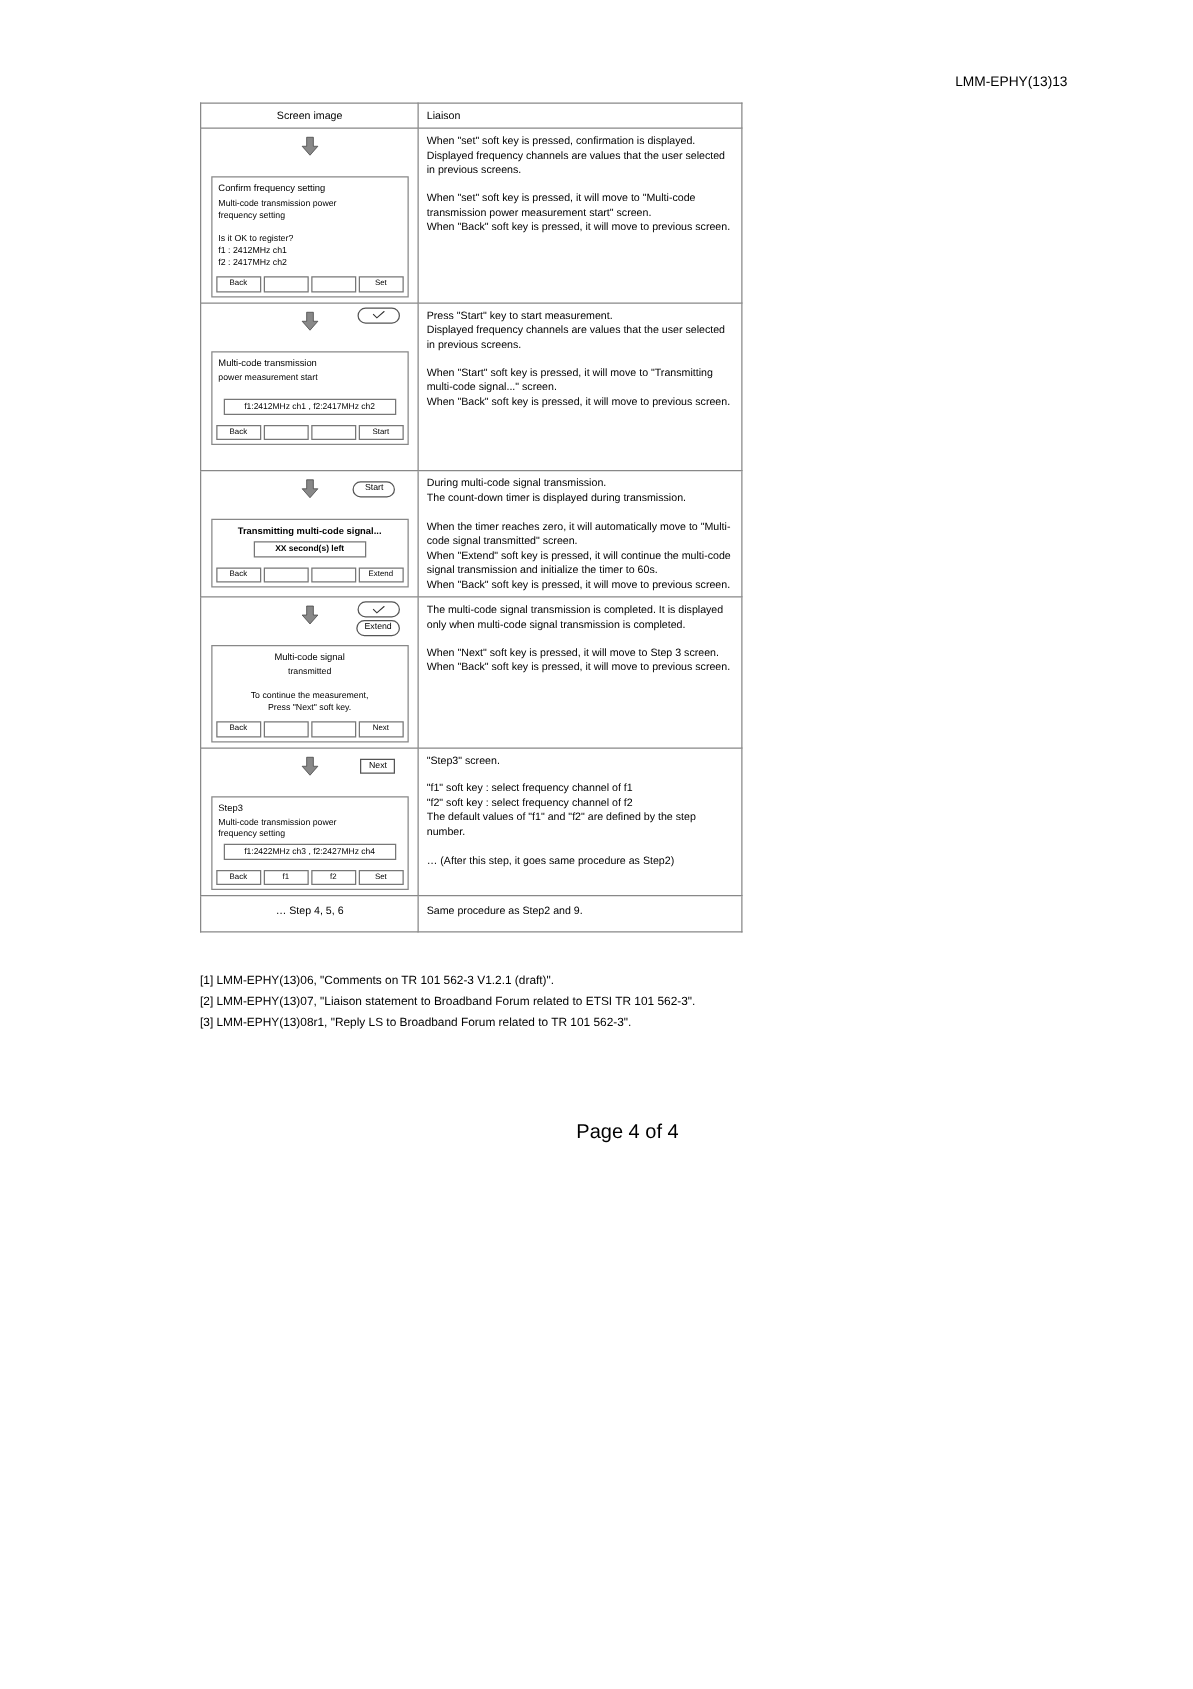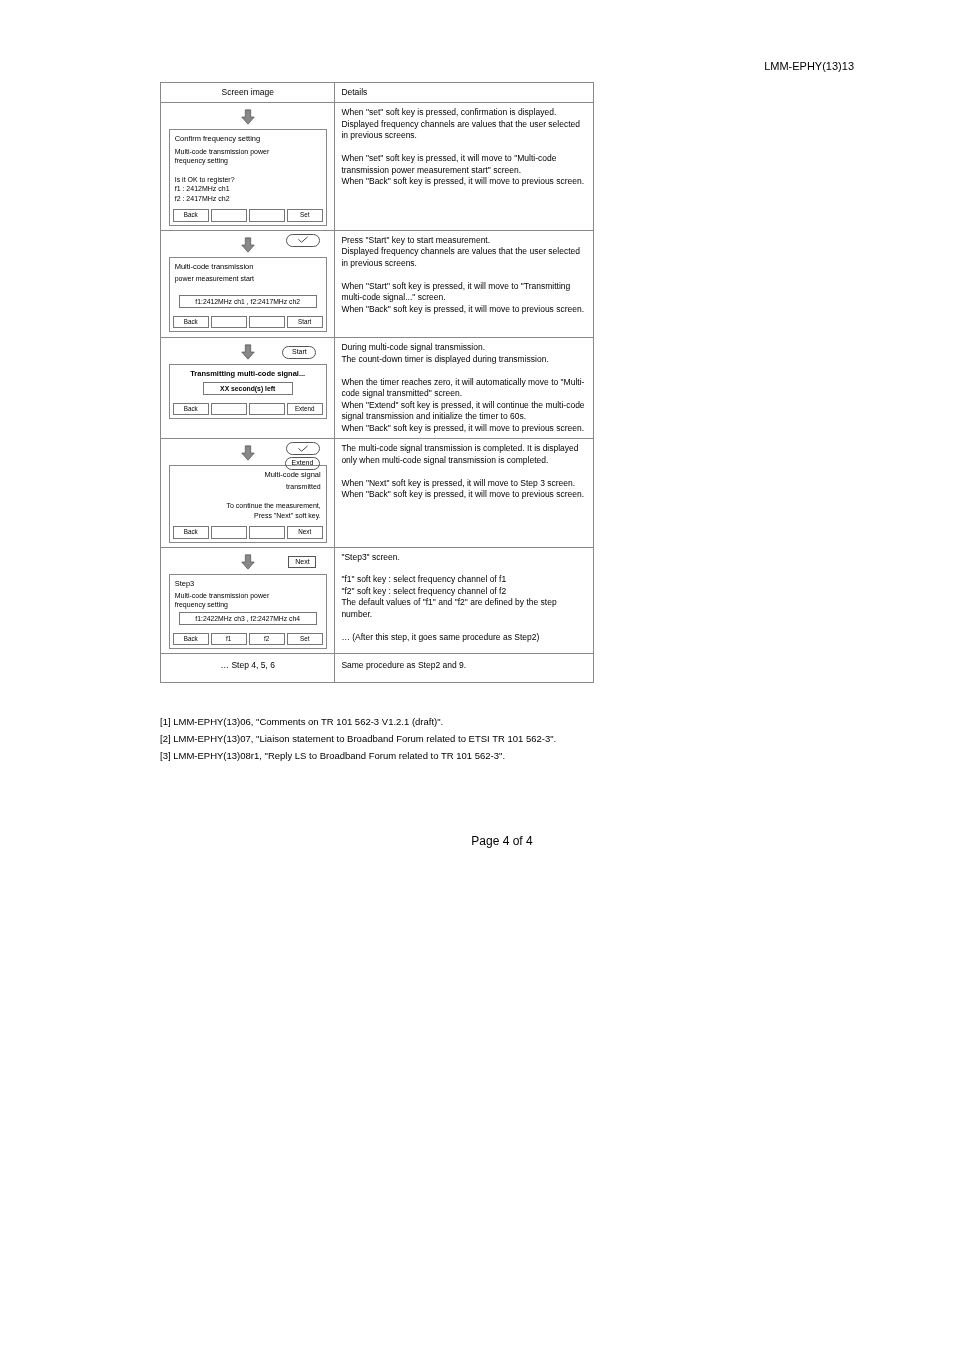--- a/index.html
+++ b/index.html
@@ -10,47 +10,47 @@
   .main-table td { border: 1px solid #888; vertical-align: top; padding: 4px 6px; font-size: 8.5px; line-height: 1.35; }
   .col-left { width: 178px; text-align: center; }
   .col-right { width: 352px; }
   .th-cell { font-size: 9px; padding: 8px 6px; }
   .arrow-wrap { display: flex; align-items: center; justify-content: center; gap: 16px; height: 24px; position: relative; }
   .arrow-icon { width: 18px; height: 18px; }
   .pill { border: 0.6px solid #555; border-radius: 7px; font-size: 7px; padding: 1px 6px; line-height: 1.2; display: inline-flex; align-items: center; justify-content: center; min-width: 34px; height: 13px; }
   .pill svg { width: 12px; height: 8px; }
   .pill-stack { display: flex; flex-direction: column; gap: 2px; align-items: flex-end; position: absolute; right: 10px; top: 1px;}
   .square-btn { border: 0.6px solid #555; font-size: 7px; padding: 1px 4px; min-width: 28px; height: 12px; display:inline-flex; align-items:center; justify-content:center; }
-  .panel { border: 1px solid #888; width: 158px; margin: 0 auto 0 auto; background: #fff; }
+  .panel { border: 1px solid #888; width: 158px; margin: 12px auto 0 auto; background: #fff; }
   .panel-body { padding: 4px 5px; font-size: 7.2px; line-height: 1.35; text-align: left; }
   .panel-body.center { text-align: center; font-weight: bold; }
   .panel-title { font-size: 7.5px; margin-bottom: 2px; }
   .panel-line { font-size: 7px; }
   .panel-box { border: 0.6px solid #777; margin: 2px auto; padding: 1px 3px; font-size: 6.8px; width: 138px; text-align: center; white-space: nowrap; overflow: hidden;}
   .panel-box.narrow { width: 90px; }
   .panel-foot { display: flex; gap: 2px; justify-content: space-between; padding: 2px 3px 3px 3px; }
   .panel-foot .fbtn { border: 0.6px solid #777; font-size: 6.3px; text-align: center; flex:1; padding: 1px 0; white-space: nowrap; overflow:hidden;}
   .note-row td { font-size: 8.5px; padding: 6px 6px 10px 6px; }
   .refs { font-size: 9.5px; margin-top: 30px; margin-left: 10px; line-height: 1.8; width: 540px;}
   .refs li { list-style: none; padding-left: 28px; text-indent: -28px; }
-  .page-footer { text-align: center; font-size: 12px; margin-top: 70px; }
+  .page-footer { text-align: center; font-size: 16px; margin-top: 70px; }
 </style>
 </head>
 <body>
 
 <div class="page">
   <div class="header-row">
       <span>LMM-EPHY(13)13</span>
     </div>
 
   <table class="main-table">
     <tbody>
         <tr>
       <td class="col-left th-cell">Screen image</td>
-      <td class="col-right th-cell">Details</td>
+      <td class="col-right th-cell">Liaison</td>
     </tr>
     </tbody>
       <tbody id="steps-body">
         <tr>
           <td class="col-left" style="padding: 2px 4px 4px;">
             <div class="arrow-wrap">
               <svg class="arrow-icon" viewBox="0 0 20 20">
                 <path d="M7 2 h6 v8 h4 l-7 8 -7 -8 h4 z" fill="#888" stroke="#333" stroke-width="0.6"></path>
               </svg>
             </div>
@@ -68,21 +68,21 @@
                 <div class="fbtn">Back</div>
                 <div class="fbtn">&nbsp;</div>
                 <div class="fbtn">&nbsp;</div>
                 <div class="fbtn">Set</div>
               </div>
             </div>
           </td>
           <td class="col-right">When "set" soft key is pressed, confirmation is displayed.<br>Displayed frequency channels are values that the user selected in previous screens.<br>&nbsp;<br>When "set" soft key is pressed, it will move to "Multi-code transmission power measurement start" screen.<br>When "Back" soft key is pressed, it will move to previous screen.</td>
         </tr>
         <tr>
-          <td class="col-left" style="padding: 2px 4px 5px;">
+          <td class="col-left" style="padding: 2px 4px 20px;">
             <div class="arrow-wrap">
               <svg class="arrow-icon" viewBox="0 0 20 20">
                 <path d="M7 2 h6 v8 h4 l-7 8 -7 -8 h4 z" fill="#888" stroke="#333" stroke-width="0.6"></path>
               </svg>
               <div class="pill-stack">
                 <span class="pill">
                   <svg viewBox="0 0 16 10">
                     <path d="M2 4 l4 4 l8 -7" fill="none" stroke="#333" stroke-width="1.2"></path>
                   </svg>
                 </span>
@@ -137,21 +137,21 @@
               <div class="pill-stack">
                 <span class="pill">
                   <svg viewBox="0 0 16 10">
                     <path d="M2 4 l4 4 l8 -7" fill="none" stroke="#333" stroke-width="1.2"></path>
                   </svg>
                 </span>
                 <span class="pill">Extend</span>
               </div>
             </div>
             <div class="panel">
-              <div class="panel-body" style="text-align:right;">
+              <div class="panel-body" style="text-align:center;">
                 <div class="panel-title">Multi-code signal</div>
                 <div class="panel-line">transmitted</div>
                 <div class="panel-line">&nbsp;</div>
                 <div class="panel-line">To continue the measurement,</div>
                 <div class="panel-line">Press "Next" soft key.</div>
               </div>
               <div class="panel-foot">
                 <div class="fbtn">Back</div>
                 <div class="fbtn">&nbsp;</div>
                 <div class="fbtn">&nbsp;</div>

